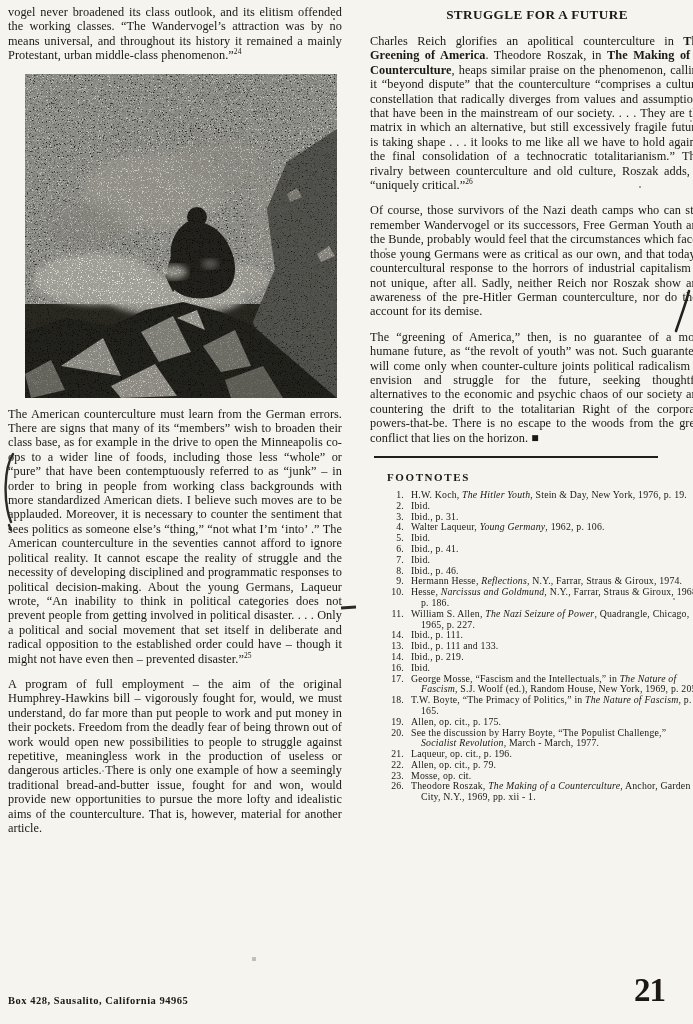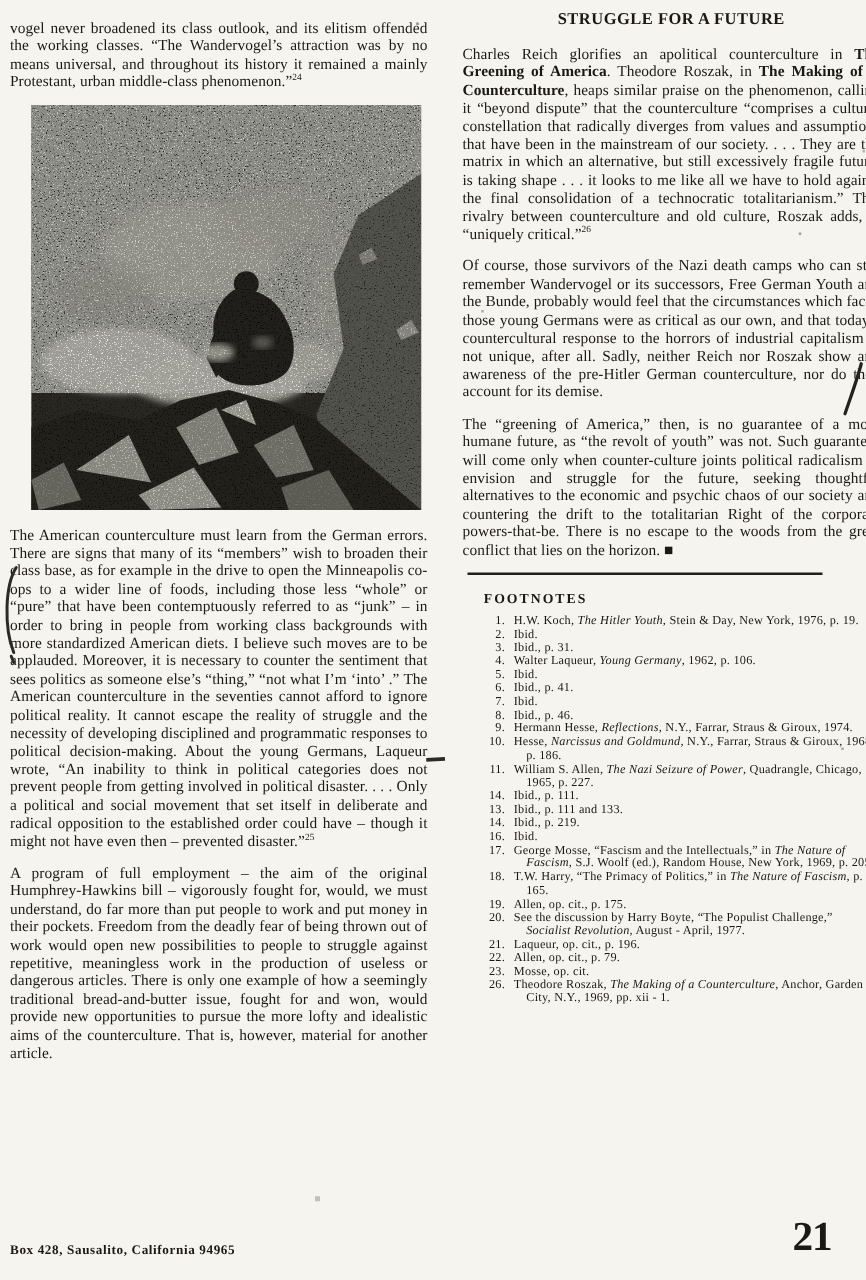--- a/index.html
+++ b/index.html
@@ -8,21 +8,21 @@
     background:#f6f4ef;color:#1c1814;
     font-family:"Liberation Serif","DejaVu Serif",serif;
   }
   .col{position:absolute;top:2px;}
   .col-left{left:8px;width:334px;}
   .col-right{left:370px;width:334px;}
   p.body{
     font-size:12.3px;line-height:14.4px;text-align:justify;
     margin:0 0 11px 0;letter-spacing:.05px;
   }
-  p.body:first-child{margin-top:13px;}
+  p.body:first-child{margin-top:3px;}
   sup{font-size:7.5px;line-height:0;}
   .photo{display:block;margin:5px 0 9px 17px;width:312px;height:324px;}
   .rc-head{
     text-align:center;font-weight:bold;font-size:13.2px;
     letter-spacing:.4px;margin:5px 0 11px 0;
   }
   .rule{height:0;border-top:2.2px solid #221e19;width:284px;margin:5px 0 13px 4px;}
   .fn-title{font-weight:bold;font-size:11px;letter-spacing:1.6px;margin:0 0 7px 17px;}
   .fn{display:flex;font-size:9.8px;line-height:10.8px;margin:0 0 0 12px;letter-spacing:.2px;}
   .fn-num{flex:none;width:22px;text-align:right;}
@@ -185,29 +185,29 @@
       <div class="fn">
         <span class="fn-num">16.</span>
         <span class="fn-body"><span>Ibid.</span></span>
       </div>
       <div class="fn">
         <span class="fn-num">17.</span>
         <span class="fn-body"><span>George Mosse, “Fascism and the Intellectuals,” in </span><span style="font-style: italic;">The Nature of Fascism</span><span>, S.J. Woolf (ed.), Random House, New York, 1969, p. 205.</span></span>
       </div>
       <div class="fn">
         <span class="fn-num">18.</span>
-        <span class="fn-body"><span>T.W. Harry, “The Primacy of Politics,” in </span><span style="font-style: italic;">The Nature of Fascism</span><span>, p. 165.</span></span>
+        <span class="fn-body"><span>T.W. Boyte, “The Primacy of Politics,” in </span><span style="font-style: italic;">The Nature of Fascism</span><span>, p. 165.</span></span>
       </div>
       <div class="fn">
         <span class="fn-num">19.</span>
         <span class="fn-body"><span>Allen, op. cit., p. 175.</span></span>
       </div>
       <div class="fn">
         <span class="fn-num">20.</span>
-        <span class="fn-body"><span>See the discussion by Harry Boyte, “The Populist Challenge,” </span><span style="font-style: italic; text-align: right;">Socialist Revolution</span><span>, August - April, 1977.</span></span>
+        <span class="fn-body"><span>See the discussion by Harry Boyte, “The Populist Challenge,” </span><span style="font-style: italic; text-align: right;">Socialist Revolution</span><span>, March - March, 1977.</span></span>
       </div>
       <div class="fn">
         <span class="fn-num">21.</span>
         <span class="fn-body"><span>Laqueur, op. cit., p. 196.</span></span>
       </div>
       <div class="fn">
         <span class="fn-num">22.</span>
         <span class="fn-body"><span>Allen, op. cit., p. 79.</span></span>
       </div>
       <div class="fn">

